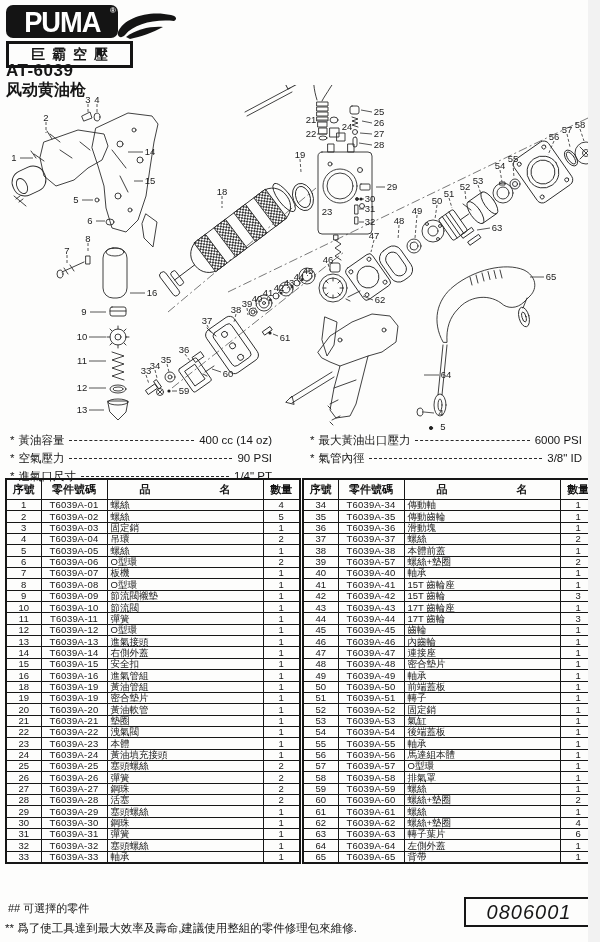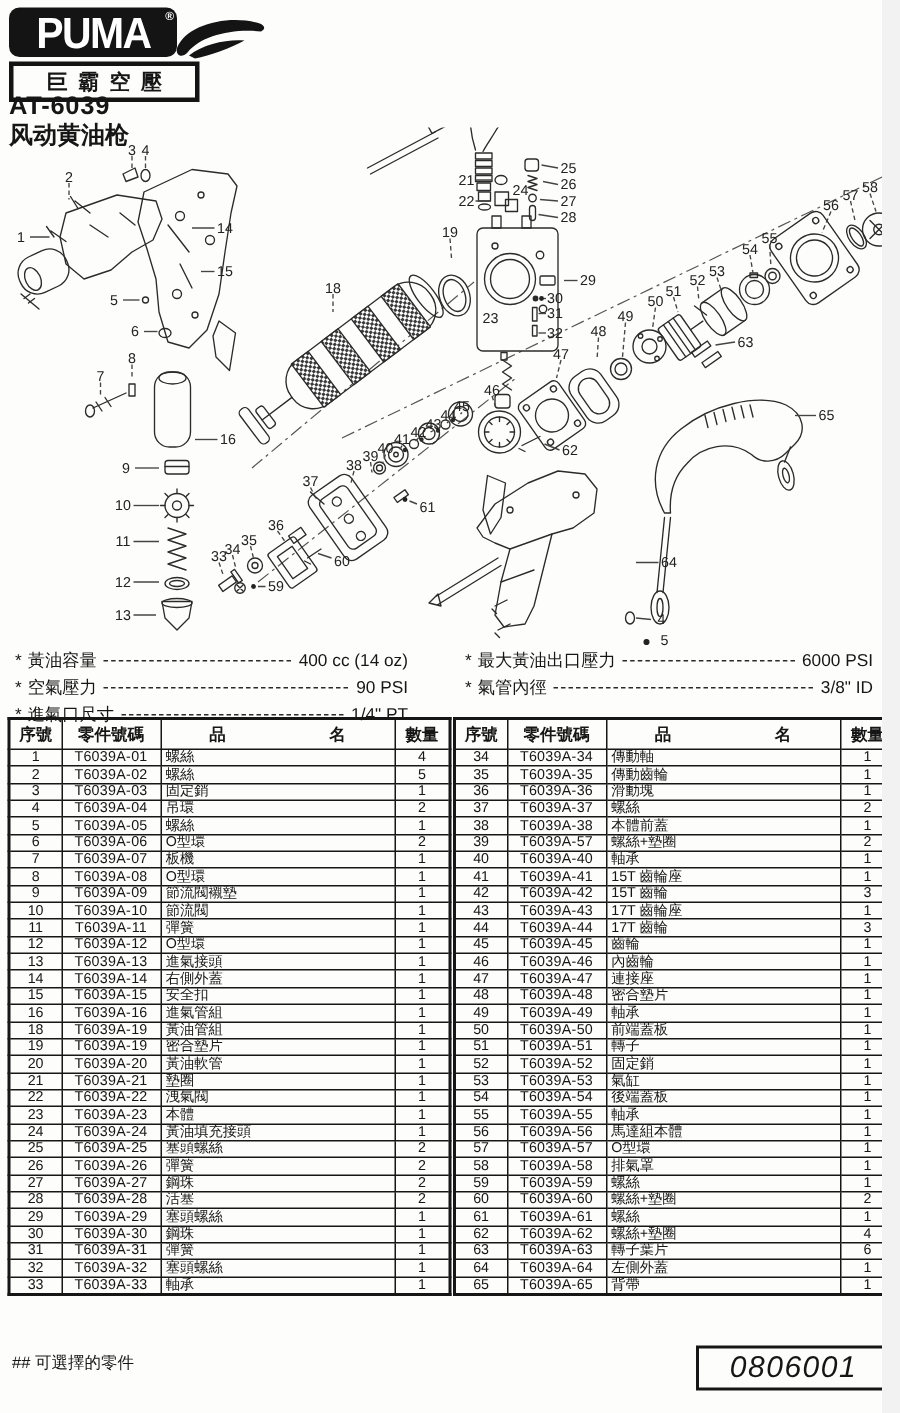--- a/index.html
+++ b/index.html
@@ -904,17 +904,18 @@
             <td class="td-no">65</td>
             <td class="td-part">T6039A-65</td>
             <td class="td-name">背帶</td>
             <td class="td-qty">1</td>
           </tr>
         </tbody>
     </table>
   </div>
 
   <div class="note1">##  可選擇的零件</div>
+  <div class="note2">**  爲了使工具達到最大效率及壽命,建議使用整組的零件修理包來維修.</div>
   <div class="doc-number-box">
     <span>0806001</span>
   </div>
 
 </div>
 
 </body></html>

